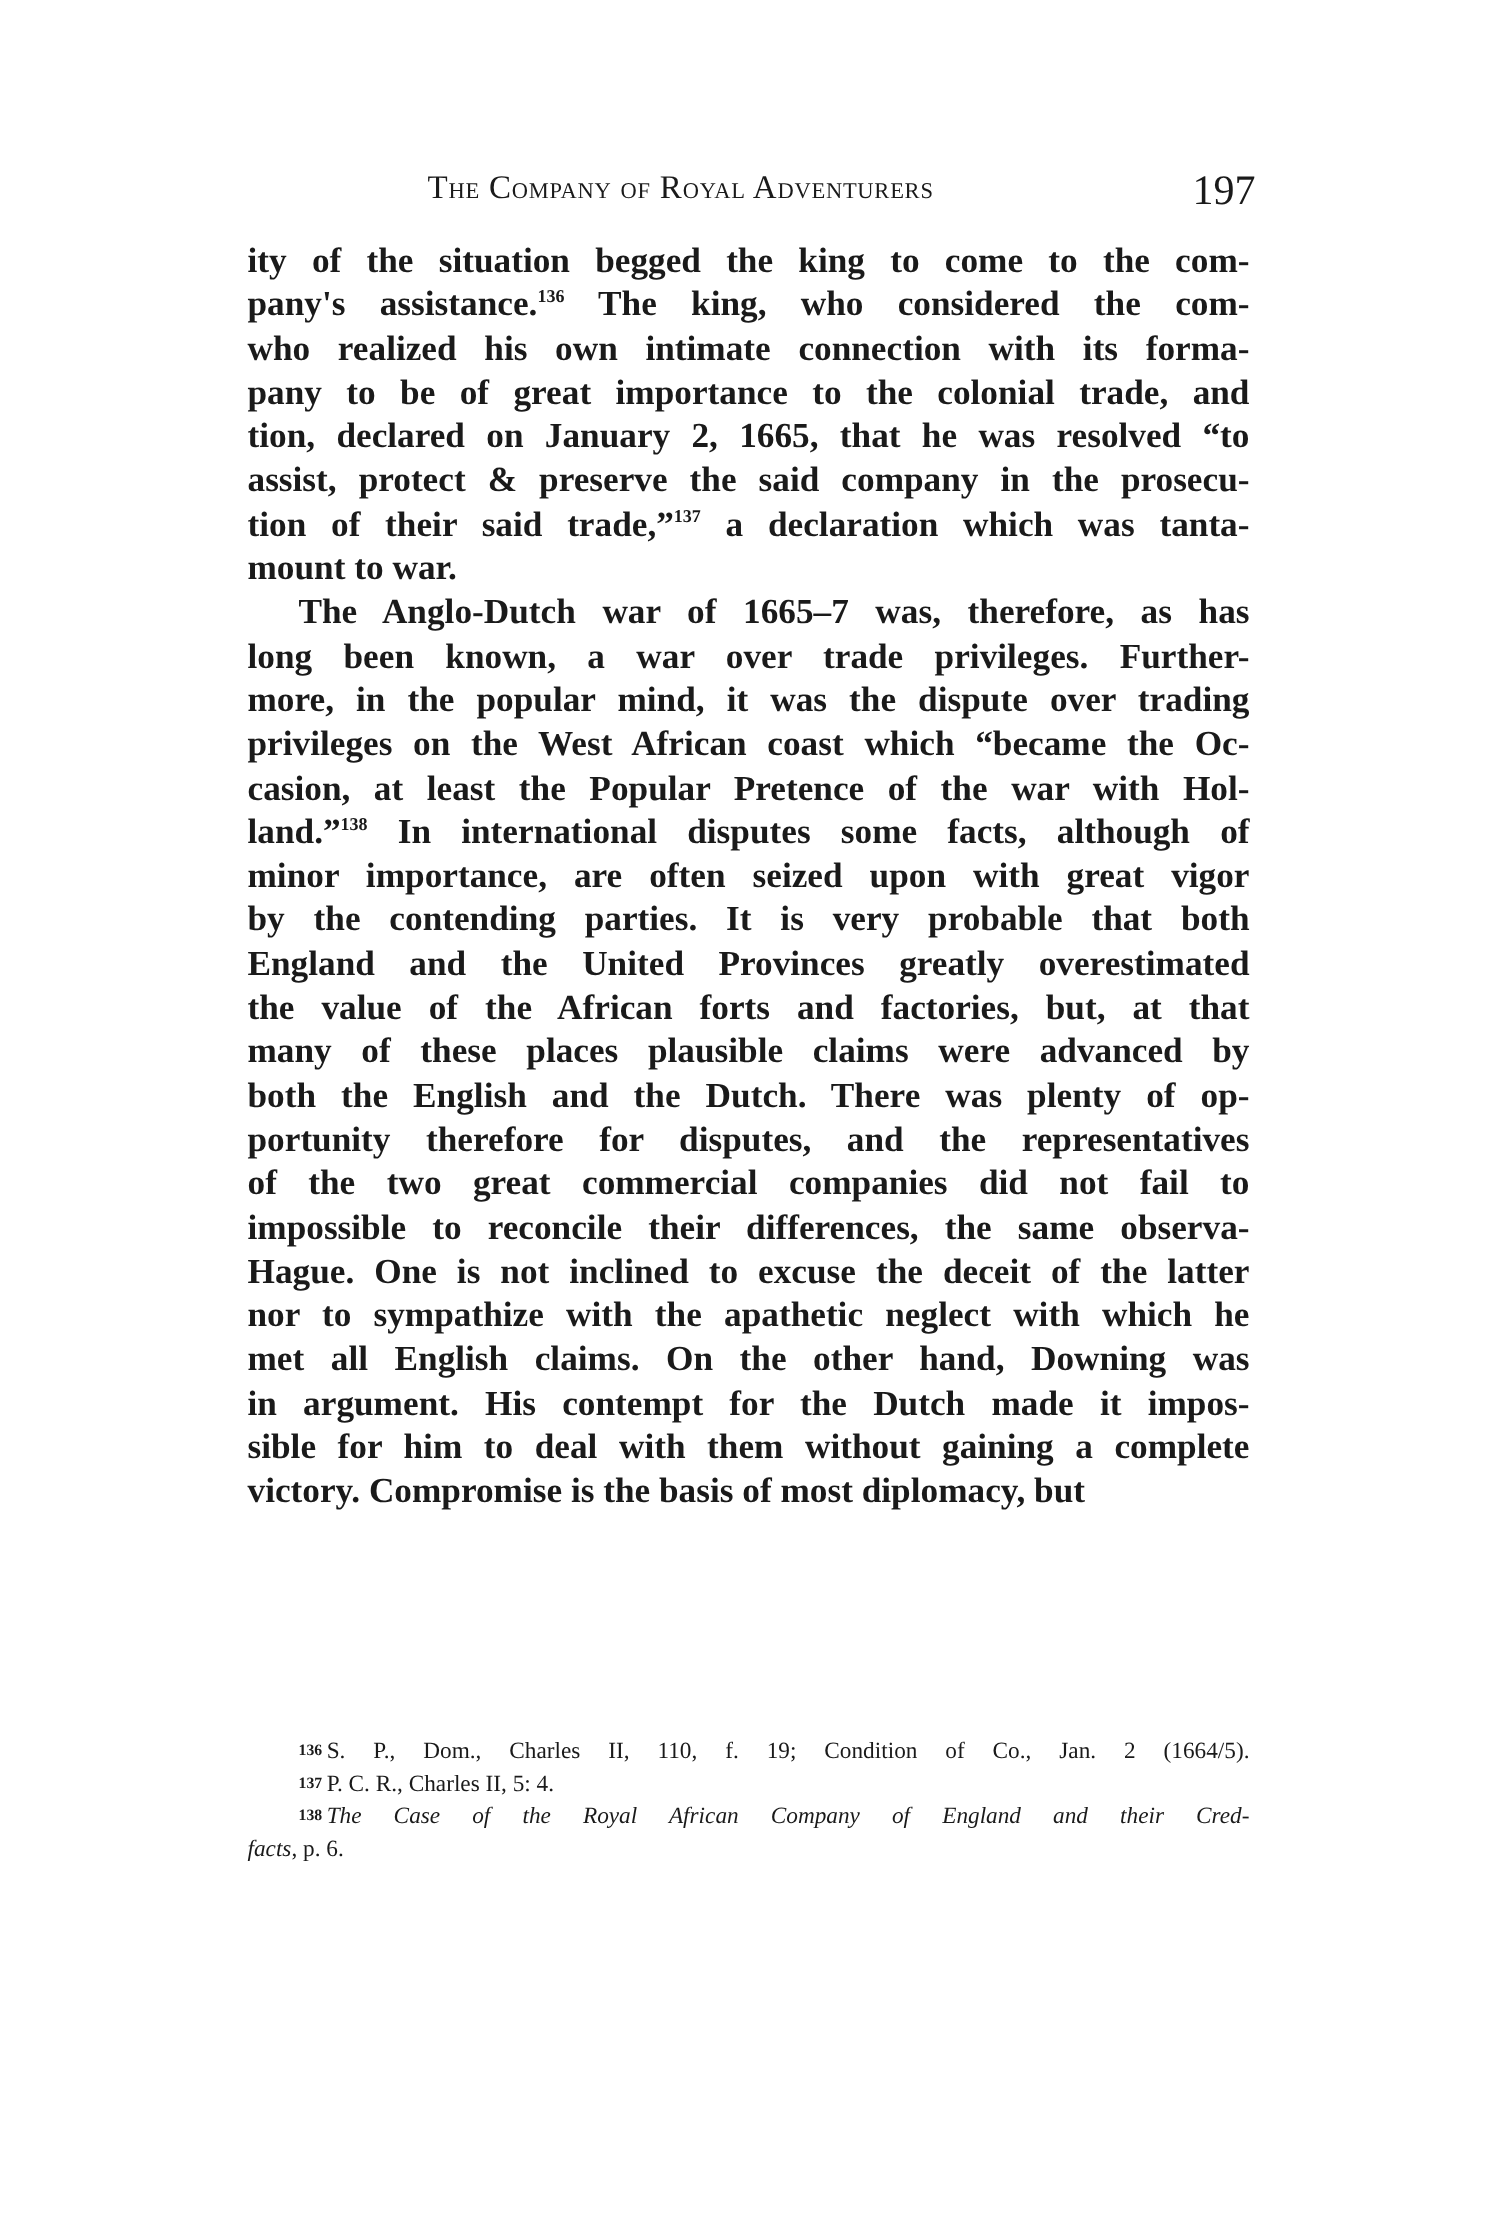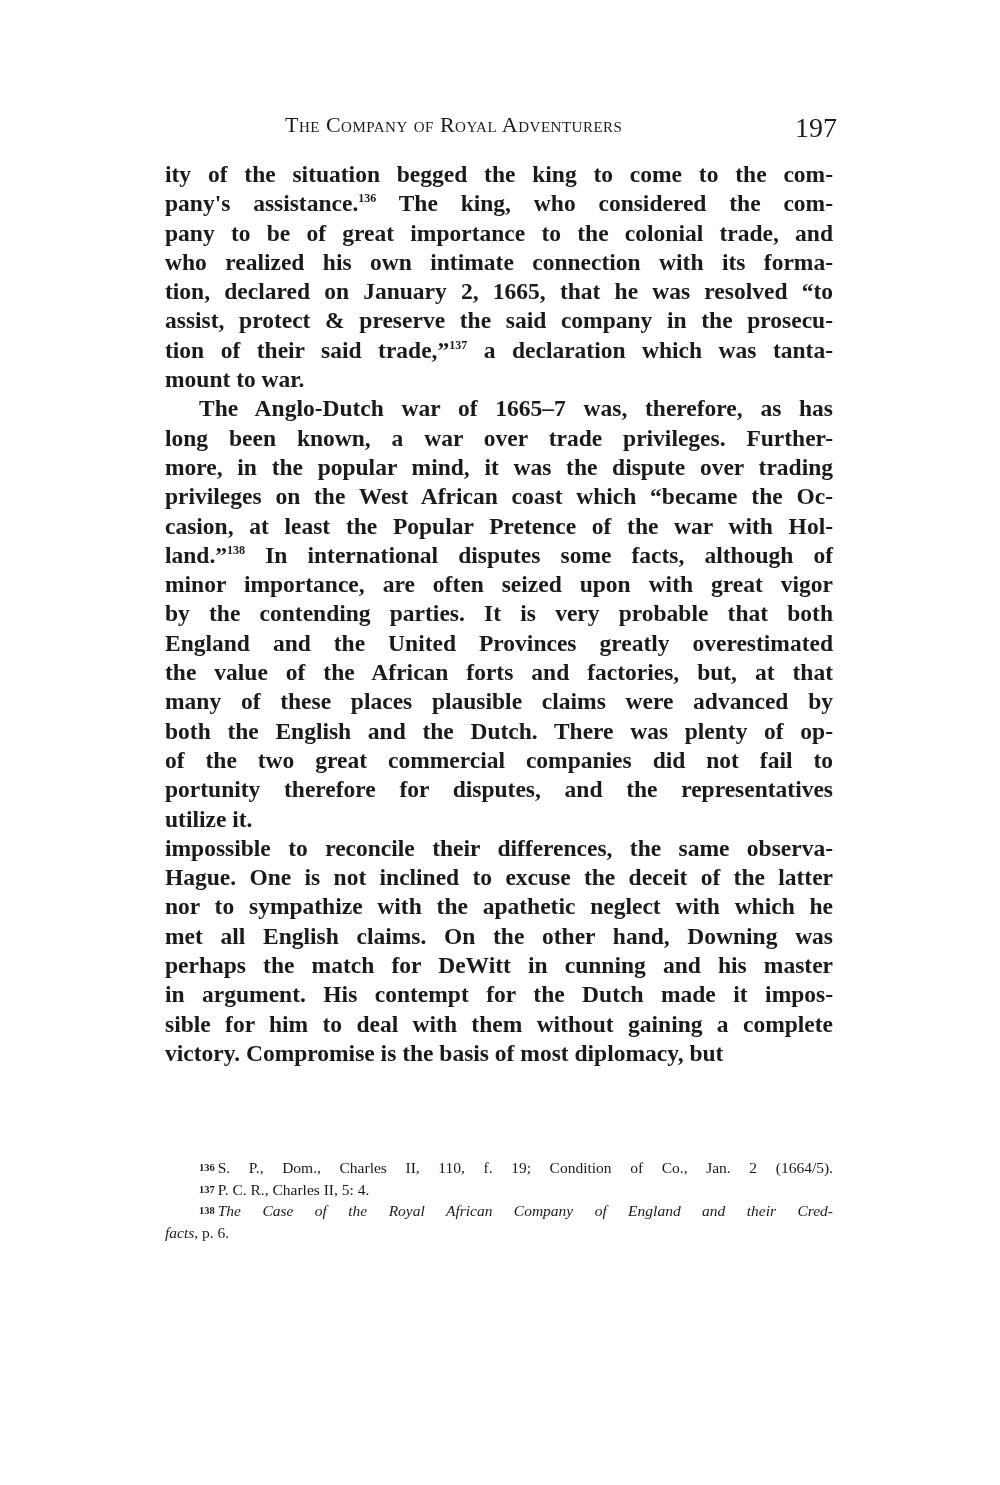--- a/index.html
+++ b/index.html
@@ -29,50 +29,48 @@
 <div class="page">
   <div class="header">
     <span class="running-title">The Company of Royal Adventurers</span>
     <span class="page-number">197</span>
   </div>
 
   <div class="body-text" id="body-text">
       <div>
         <span class="line">ity of the situation begged the king to come to the com-</span>
         <span class="line">pany's assistance.<sup>136</sup>  The king, who considered the com-</span>
+        <span class="line">who realized his own intimate connection with its forma-</span>
         <span class="line">pany to be of great importance to the colonial trade, and</span>
-        <span class="line">who realized his own intimate connection with its forma-</span>
         <span class="line">tion, declared on January 2, 1665, that he was resolved “to</span>
         <span class="line">assist, protect &amp; preserve the said company in the prosecu-</span>
         <span class="line">tion of their said trade,”<sup>137</sup> a declaration which was tanta-</span>
         <span class="line last">mount to war.</span>
       </div>
       <div>
         <span class="line indent">The Anglo-Dutch war of 1665–7 was, therefore, as has</span>
         <span class="line">long been known, a war over trade privileges.  Further-</span>
         <span class="line">more, in the popular mind, it was the dispute over trading</span>
         <span class="line">privileges on the West African coast which “became the Oc-</span>
         <span class="line">casion, at least the Popular Pretence of the war with Hol-</span>
         <span class="line">land.”<sup>138</sup>  In international disputes some facts, although of</span>
         <span class="line">minor importance, are often seized upon with great vigor</span>
         <span class="line">by the contending parties.  It is very probable that both</span>
         <span class="line">England and the United Provinces greatly overestimated</span>
         <span class="line">the value of the African forts and factories, but, at that</span>
         <span class="line">many of these places plausible claims were advanced by</span>
         <span class="line">both the English and the Dutch.  There was plenty of op-</span>
+        <span class="line">portunity therefore for disputes, and the representatives</span>
         <span class="line">of the two great commercial companies did not fail to</span>
-        <span class="line">portunity therefore for disputes, and the representatives</span>
-        <span class="line last">utilize it.</span>
       </div>
       <div>
         <span class="line">impossible to reconcile their differences, the same observa-</span>
         <span class="line">Hague.  One is not inclined to excuse the deceit of the latter</span>
         <span class="line">nor to sympathize with the apathetic neglect with which he</span>
         <span class="line">met all English claims.  On the other hand, Downing was</span>
-        <span class="line">perhaps the match for DeWitt in cunning and his master</span>
         <span class="line">in argument.  His contempt for the Dutch made it impos-</span>
         <span class="line">sible for him to deal with them without gaining a complete</span>
         <span class="line last">victory.  Compromise is the basis of most diplomacy, but</span>
       </div>
     </div>
 
   <div class="footnotes">
     <span class="fn indent justify">
       <span class="num">136</span><span>S. P., Dom., Charles II, 110, f. 19; Condition of Co., Jan. 2 (1664/5).</span>
     </span>

